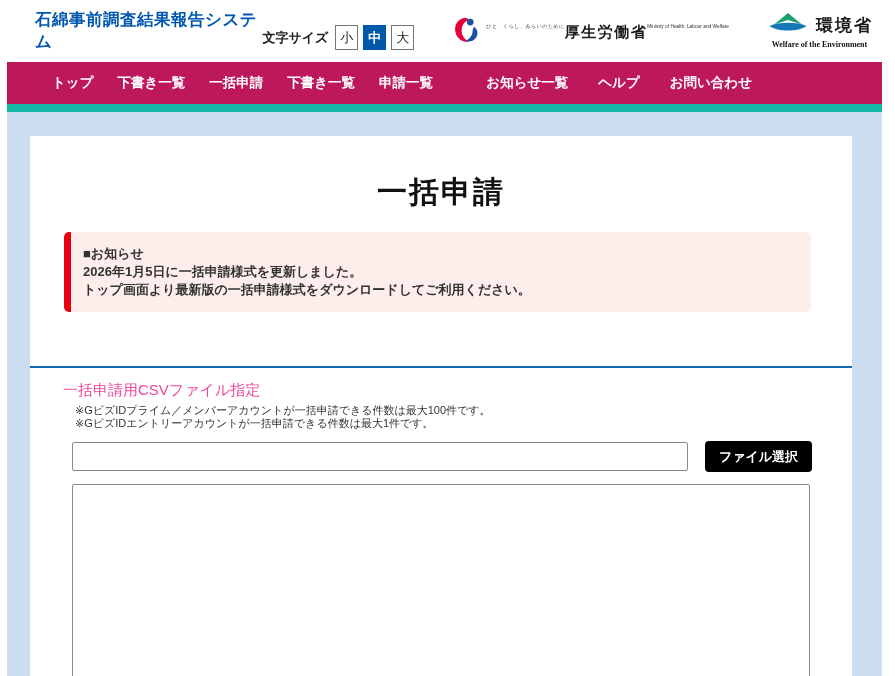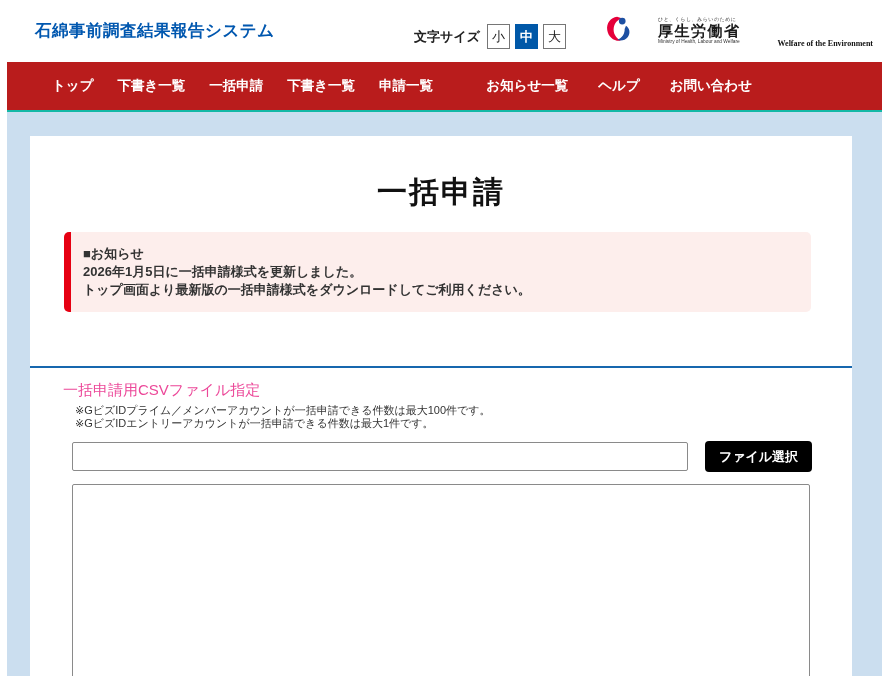--- a/index.html
+++ b/index.html
@@ -11,32 +11,32 @@
   .site-title { flex:1; font-size:16.5px; font-weight:bold; color:#0057af; letter-spacing:.5px; }
   .header-right { display:flex; align-items:flex-end; gap:37px; }
 
   .font-size-ctl { display:flex; align-items:center; gap:5px; }
   .font-size-label { font-size:13px; font-weight:bold; color:#222; margin-right:2px; }
   .fs-btn { width:23px; height:25px; display:flex; align-items:center; justify-content:center;
     font-size:13px; color:#222; background:#fff; border:1px solid #767676; cursor:pointer; }
   .fs-btn.active { background:#0058a8; color:#fff; border-color:#0058a8; font-weight:bold; }
 
   .gov-logo { display:flex; align-items:center; gap:5px; }
-  .mhlw-text { display:flex; flex-direction:column; line-height:1.1;margin-left:20px; }
+  .mhlw-text { display:flex; flex-direction:row; line-height:1.1; }
   .mhlw-tagline { font-size:5px; color:#333; letter-spacing:.5px; }
   .mhlw-name { font-size:15px; font-weight:bold; color:#1a1a1a; letter-spacing:1.5px; }
   .mhlw-sub { font-size:4.8px; color:#333; }
   .moe-block { display:flex; flex-direction:column; align-items:center; line-height:1.1; }
   .moe-row { display:flex; align-items:center; gap:6px; }
   .moe-name { font-size:17px; font-weight:bold; color:#1a1a1a; letter-spacing:2px; }
   .moe-sub { font-size:8px; font-weight:bold; color:#111; font-family:"Liberation Serif","DejaVu Serif",serif; }
 
   
   .shell { margin:0 13px 0 7px; }
-  .main-nav { height:50px; background:#b91c1c; border-bottom:2px solid #14b8a6;
+  .main-nav { height:50px; background:#be185d; border-bottom:8px solid #14b8a6;
     display:flex; align-items:center; justify-content:space-between; padding:0 115px 0 33px; }
   .nav-group { display:flex; align-items:center; }
   .nav-item { color:#fff; font-size:13.5px; font-weight:bold; padding:0 12px; cursor:pointer; white-space:nowrap; }
   .nav-group.right .nav-item { padding:0 15px; }
 
   
   .content-bg { background:#cbdeef; height:564px; padding:24px 30px 0 23px; }
   .card { background:#fff; width:822px; height:540px; overflow:hidden; }
 
   .page-title { margin-top:36px; text-align:center; font-size:30px; line-height:40px;
@@ -88,20 +88,29 @@
         </svg>
       </span>
       <span class="mhlw-text">
         <span class="mhlw-tagline">ひと、くらし、みらいのために</span>
         <span class="mhlw-name">厚生労働省</span>
         <span class="mhlw-sub">Ministry of Health, Labour and Welfare</span>
       </span>
     </div>
 
     <div class="moe-block">
+      <span class="moe-row">
+        <span>
+          <svg width="44" height="26" viewBox="0 0 44 28">
+            <path d="M22 1 L37 13.5 L22 8.5 L7 13.5 Z" fill="#1d9f6e"></path>
+            <path d="M2 15 C12 10.5 32 10.5 42 15 C33 21.5 11 21.5 2 15 Z" fill="#1478b4"></path>
+          </svg>
+        </span>
+        <span class="moe-name">環境省</span>
+      </span>
       <span class="moe-sub">Welfare of the Environment</span>
     </div>
   </div>
 </header>
 
 <div class="shell">
   <nav class="main-nav">
     <div class="nav-group left">
       <span class="nav-item">トップ</span>
       <span class="nav-item">下書き一覧</span>

